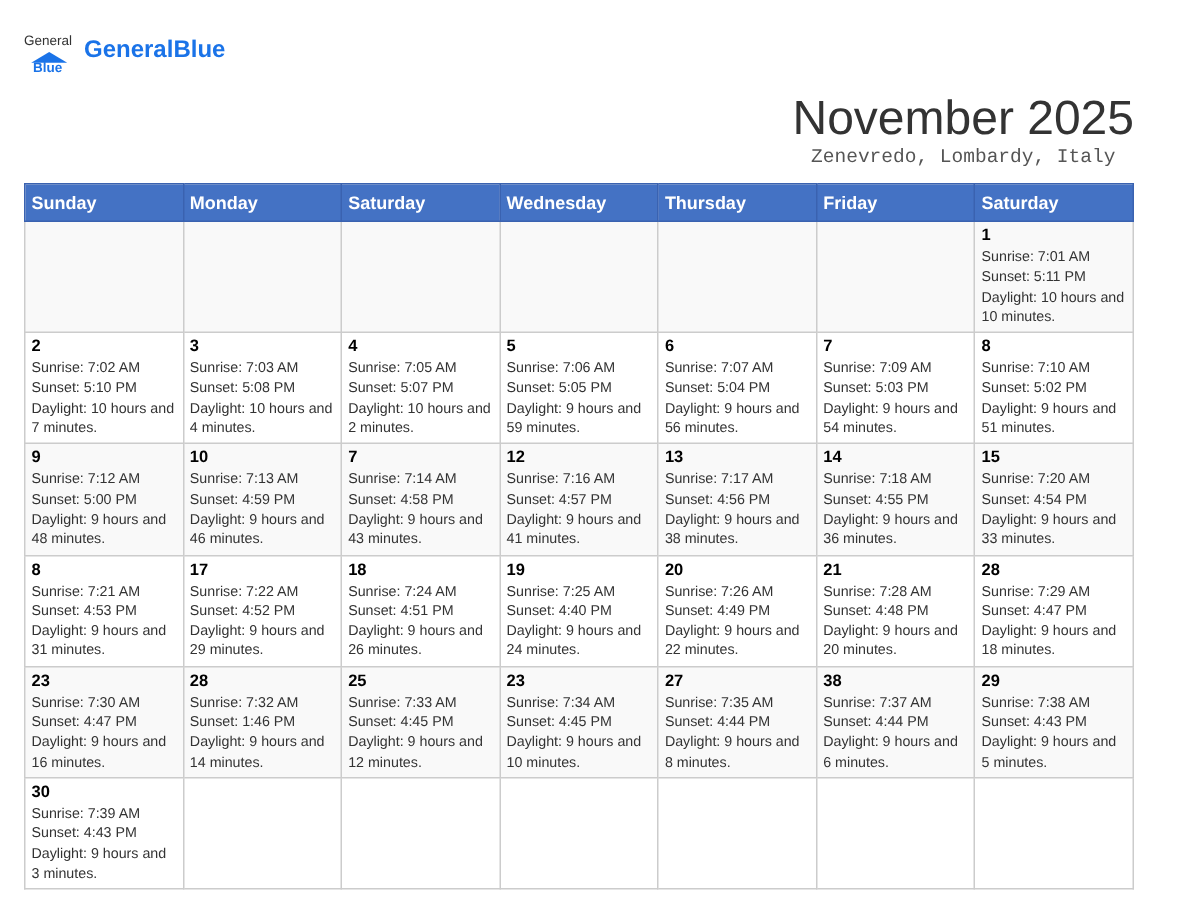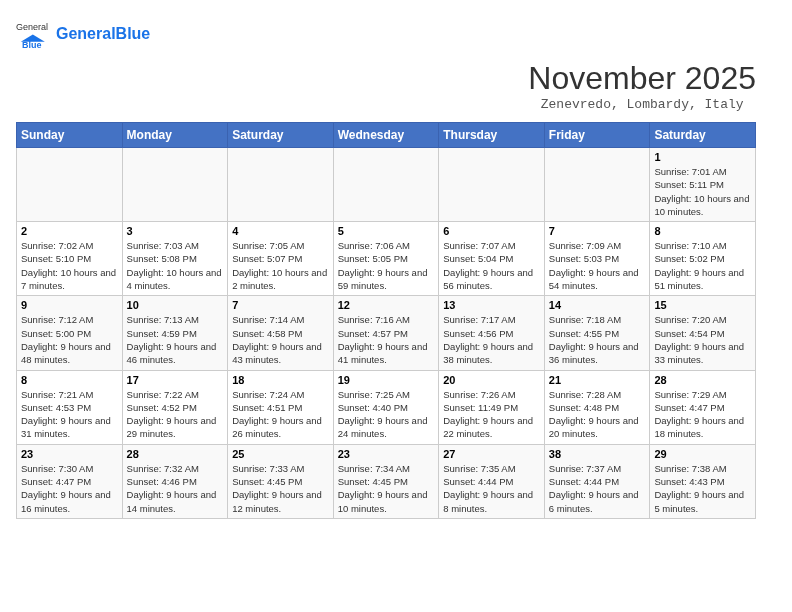--- a/index.html
+++ b/index.html
@@ -256,21 +256,21 @@
           </td>
           <td>
             <span class="day-num">19</span>
             <div class="day-info">Sunrise: 7:25 AM
 Sunset: 4:40 PM
 Daylight: 9 hours and 24 minutes.</div>
           </td>
           <td>
             <span class="day-num">20</span>
             <div class="day-info">Sunrise: 7:26 AM
-Sunset: 11:49 PM
+Sunset: 4:49 PM
 Daylight: 9 hours and 22 minutes.</div>
           </td>
           <td>
             <span class="day-num">21</span>
             <div class="day-info">Sunrise: 7:28 AM
 Sunset: 4:48 PM
 Daylight: 9 hours and 20 minutes.</div>
           </td>
           <td>
             <span class="day-num">28</span>
@@ -282,21 +282,21 @@
         <tr>
           <td>
             <span class="day-num">23</span>
             <div class="day-info">Sunrise: 7:30 AM
 Sunset: 4:47 PM
 Daylight: 9 hours and 16 minutes.</div>
           </td>
           <td>
             <span class="day-num">28</span>
             <div class="day-info">Sunrise: 7:32 AM
-Sunset: 4:46 PM
+Sunset: 1:46 PM
 Daylight: 9 hours and 14 minutes.</div>
           </td>
           <td>
             <span class="day-num">25</span>
             <div class="day-info">Sunrise: 7:33 AM
 Sunset: 4:45 PM
 Daylight: 9 hours and 12 minutes.</div>
           </td>
           <td>
             <span class="day-num">23</span>
@@ -315,16 +315,30 @@
             <div class="day-info">Sunrise: 7:37 AM
 Sunset: 4:44 PM
 Daylight: 9 hours and 6 minutes.</div>
           </td>
           <td>
             <span class="day-num">29</span>
             <div class="day-info">Sunrise: 7:38 AM
 Sunset: 4:43 PM
 Daylight: 9 hours and 5 minutes.</div>
           </td>
+        </tr>
+        <tr>
+          <td>
+            <span class="day-num">30</span>
+            <div class="day-info">Sunrise: 7:39 AM
+Sunset: 4:43 PM
+Daylight: 9 hours and 3 minutes.</div>
+          </td>
+          <td class="empty-cell"></td>
+          <td class="empty-cell"></td>
+          <td class="empty-cell"></td>
+          <td class="empty-cell"></td>
+          <td class="empty-cell"></td>
+          <td class="empty-cell"></td>
         </tr>
       </tbody>
   </table>
 </div>
 
 </body></html>

